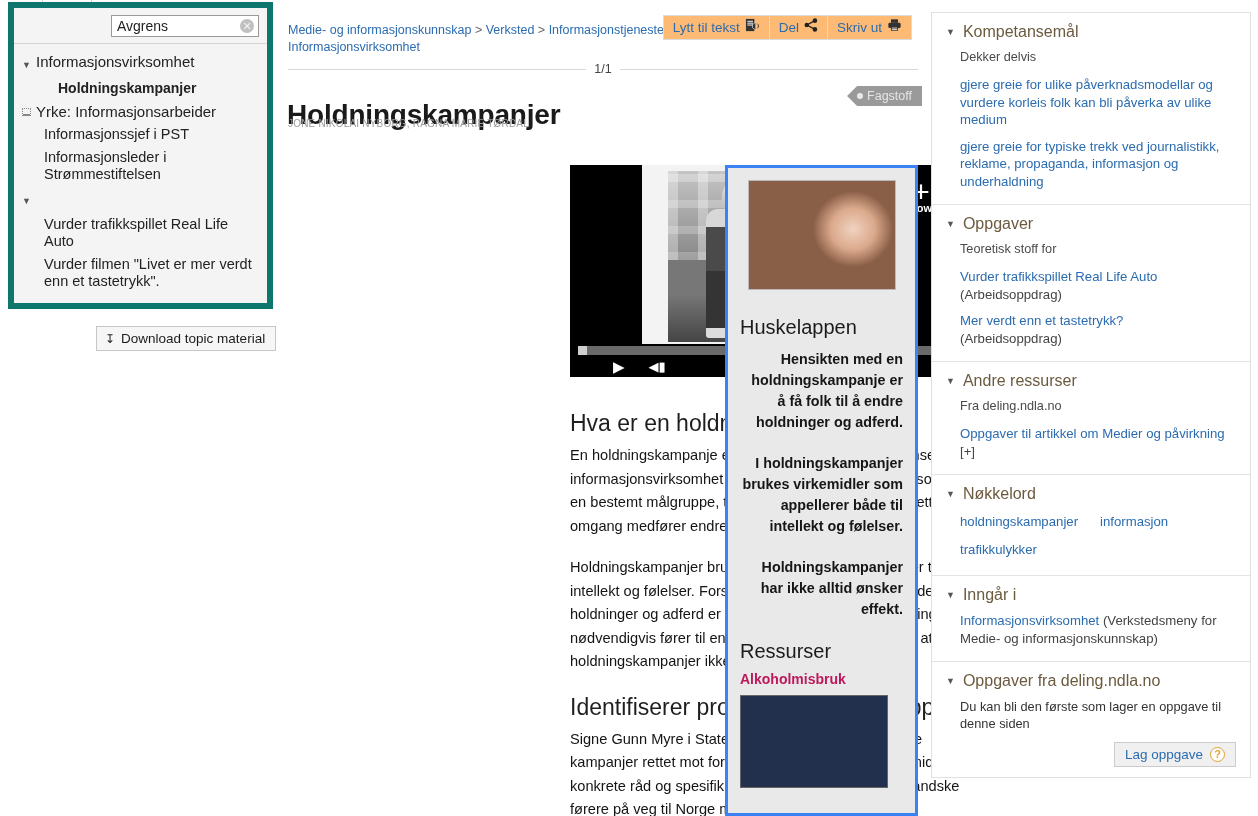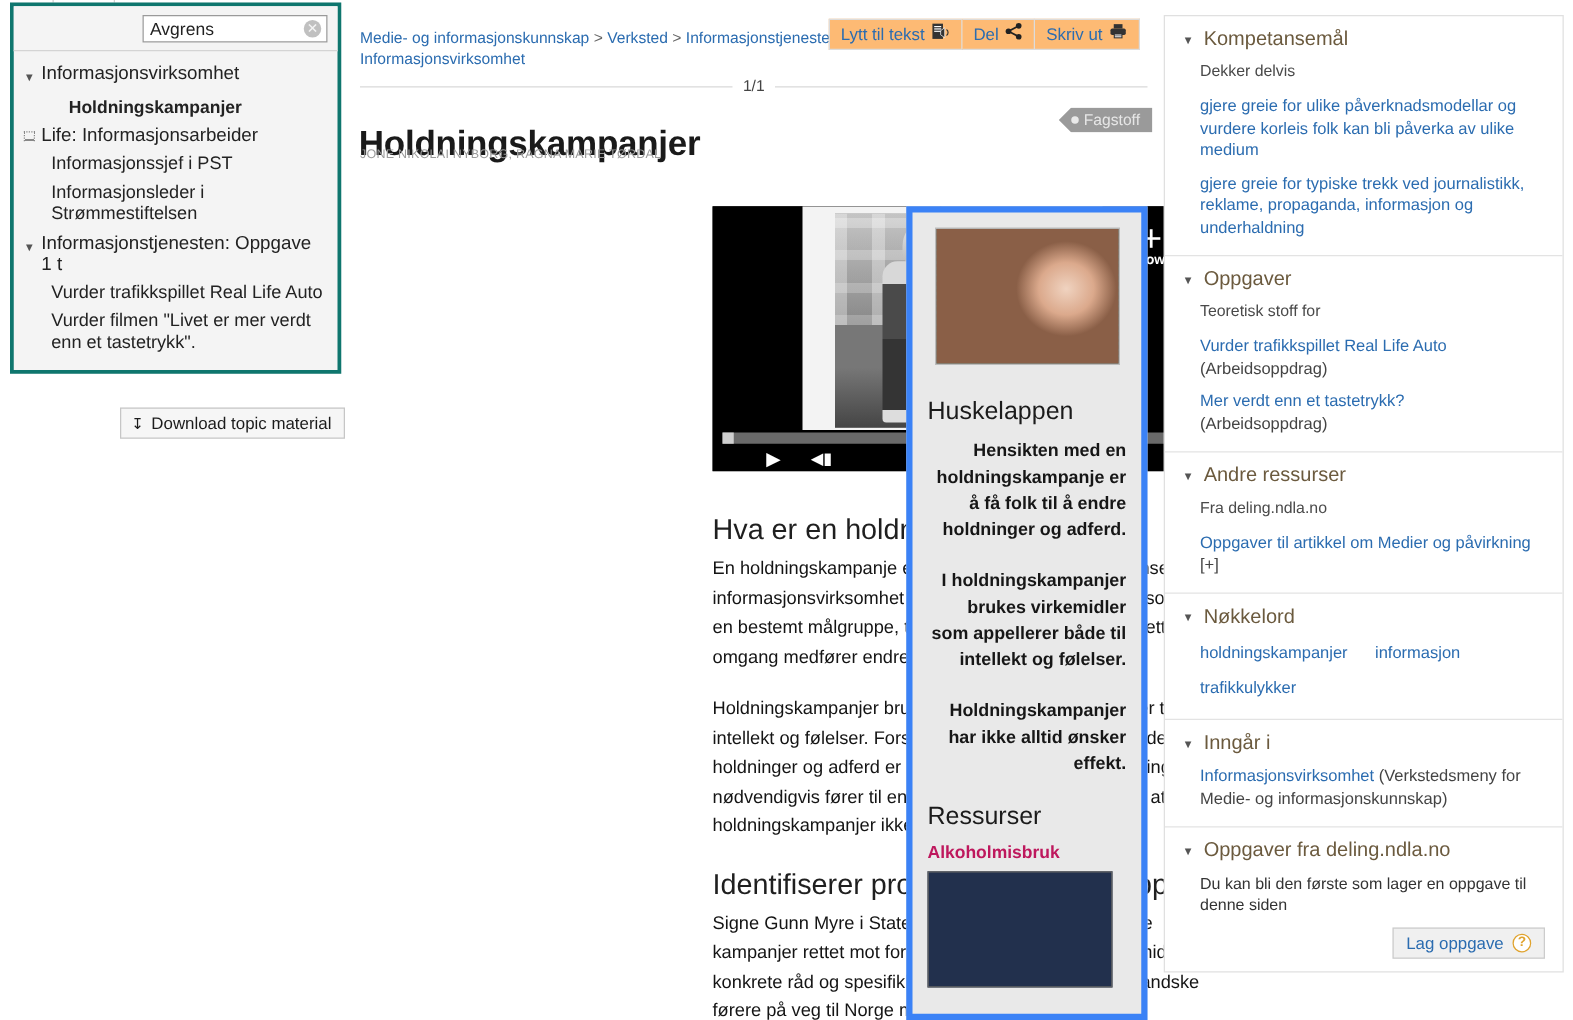--- a/index.html
+++ b/index.html
@@ -9,21 +9,21 @@
     background: #ffffff;
     font-family: "Liberation Sans", sans-serif;
     overflow: hidden;
   }
   .page { position: relative; width: 1258px; height: 816px; background:#fff; }
 
   
   .left-col { position:absolute; left:0; top:0; width:282px; height:816px; background:#fff; }
   .menu-box {
     position:absolute; left:8px; top:2px; width:265px;
-    border:3px solid #0f766e; background:#f4f4f4;
+    border:6px solid #0f766e; background:#f4f4f4;
   }
   .search-row {
     height:36px; border-bottom:1px solid #d4d4d4;
     display:flex; align-items:center; justify-content:flex-end;
     padding:0 8px; background:#f4f4f4;
   }
   .search-wrap { position:relative; width:148px; }
   .search-input {
     width:148px; height:22px; border:1px solid #9a9a9a; background:#fff;
     font-family:"Liberation Sans", sans-serif; font-size:14px; color:#222;
@@ -174,21 +174,21 @@
   .body-text { position:absolute; left:288px; top:408px; width:424px; }
   .h2 {
     font-size:23px; color:#1f1f1f; font-weight:normal; margin:0 0 6px 0;
     line-height:30px;
   }
   .p { font-size:14.6px; line-height:23.5px; color:#141414; margin:0 0 18px 0; }
 
   
   .huske {
     position:absolute; left:725px; top:165px; width:193px; height:651px;
-    background:#e9e9e9; border:5px solid #3b82f6; padding:12px;
+    background:#e9e9e9; border:3px solid #3b82f6; padding:12px;
     overflow:hidden;
   }
   .huske-img {
     width:148px; height:110px; margin:0 auto 26px auto; display:block;
     border:1px solid #bbb;
     background:
       radial-gradient(ellipse 40px 38px at 104px 48px, #f0d3c0 0%, #dba98c 55%, #8a5f47 100%),
       repeating-linear-gradient(0deg, rgba(0,220,220,.30) 0 2px, rgba(0,0,0,0) 2px 5px),
       linear-gradient(120deg,#06343a 0%, #0b5c63 40%, #063036 100%);
   }
@@ -269,34 +269,33 @@
         </div>
 
         <div class="m-item indent">
           <span class="m-label bold">Holdningskampanjer</span>
         </div>
 
         <div class="m-item">
           <span class="m-dotted">
               <i></i>
             </span>
-          <span class="m-label lvl1">Life: Informasjonsarbeider</span>
+          <span class="m-label lvl1">Yrke: Informasjonsarbeider</span>
         </div>
 
         <div class="m-item indent2">
           <span class="m-label">Informasjonssjef i PST</span>
         </div>
 
         <div class="m-item indent2">
           <span class="m-label">Informasjonsleder i Strømmestiftelsen</span>
         </div>
 
         <div class="m-item">
           <span class="m-caret">▼</span>
-          <span class="m-label lvl1">Informasjonstjenesten: Oppgave 1 t</span>
         </div>
 
         <div class="m-item indent2">
           <span class="m-label">Vurder trafikkspillet Real Life Auto</span>
         </div>
 
         <div class="m-item indent2">
           <span class="m-label">Vurder filmen "Livet er mer verdt enn et tastetrykk".</span>
         </div>
 

